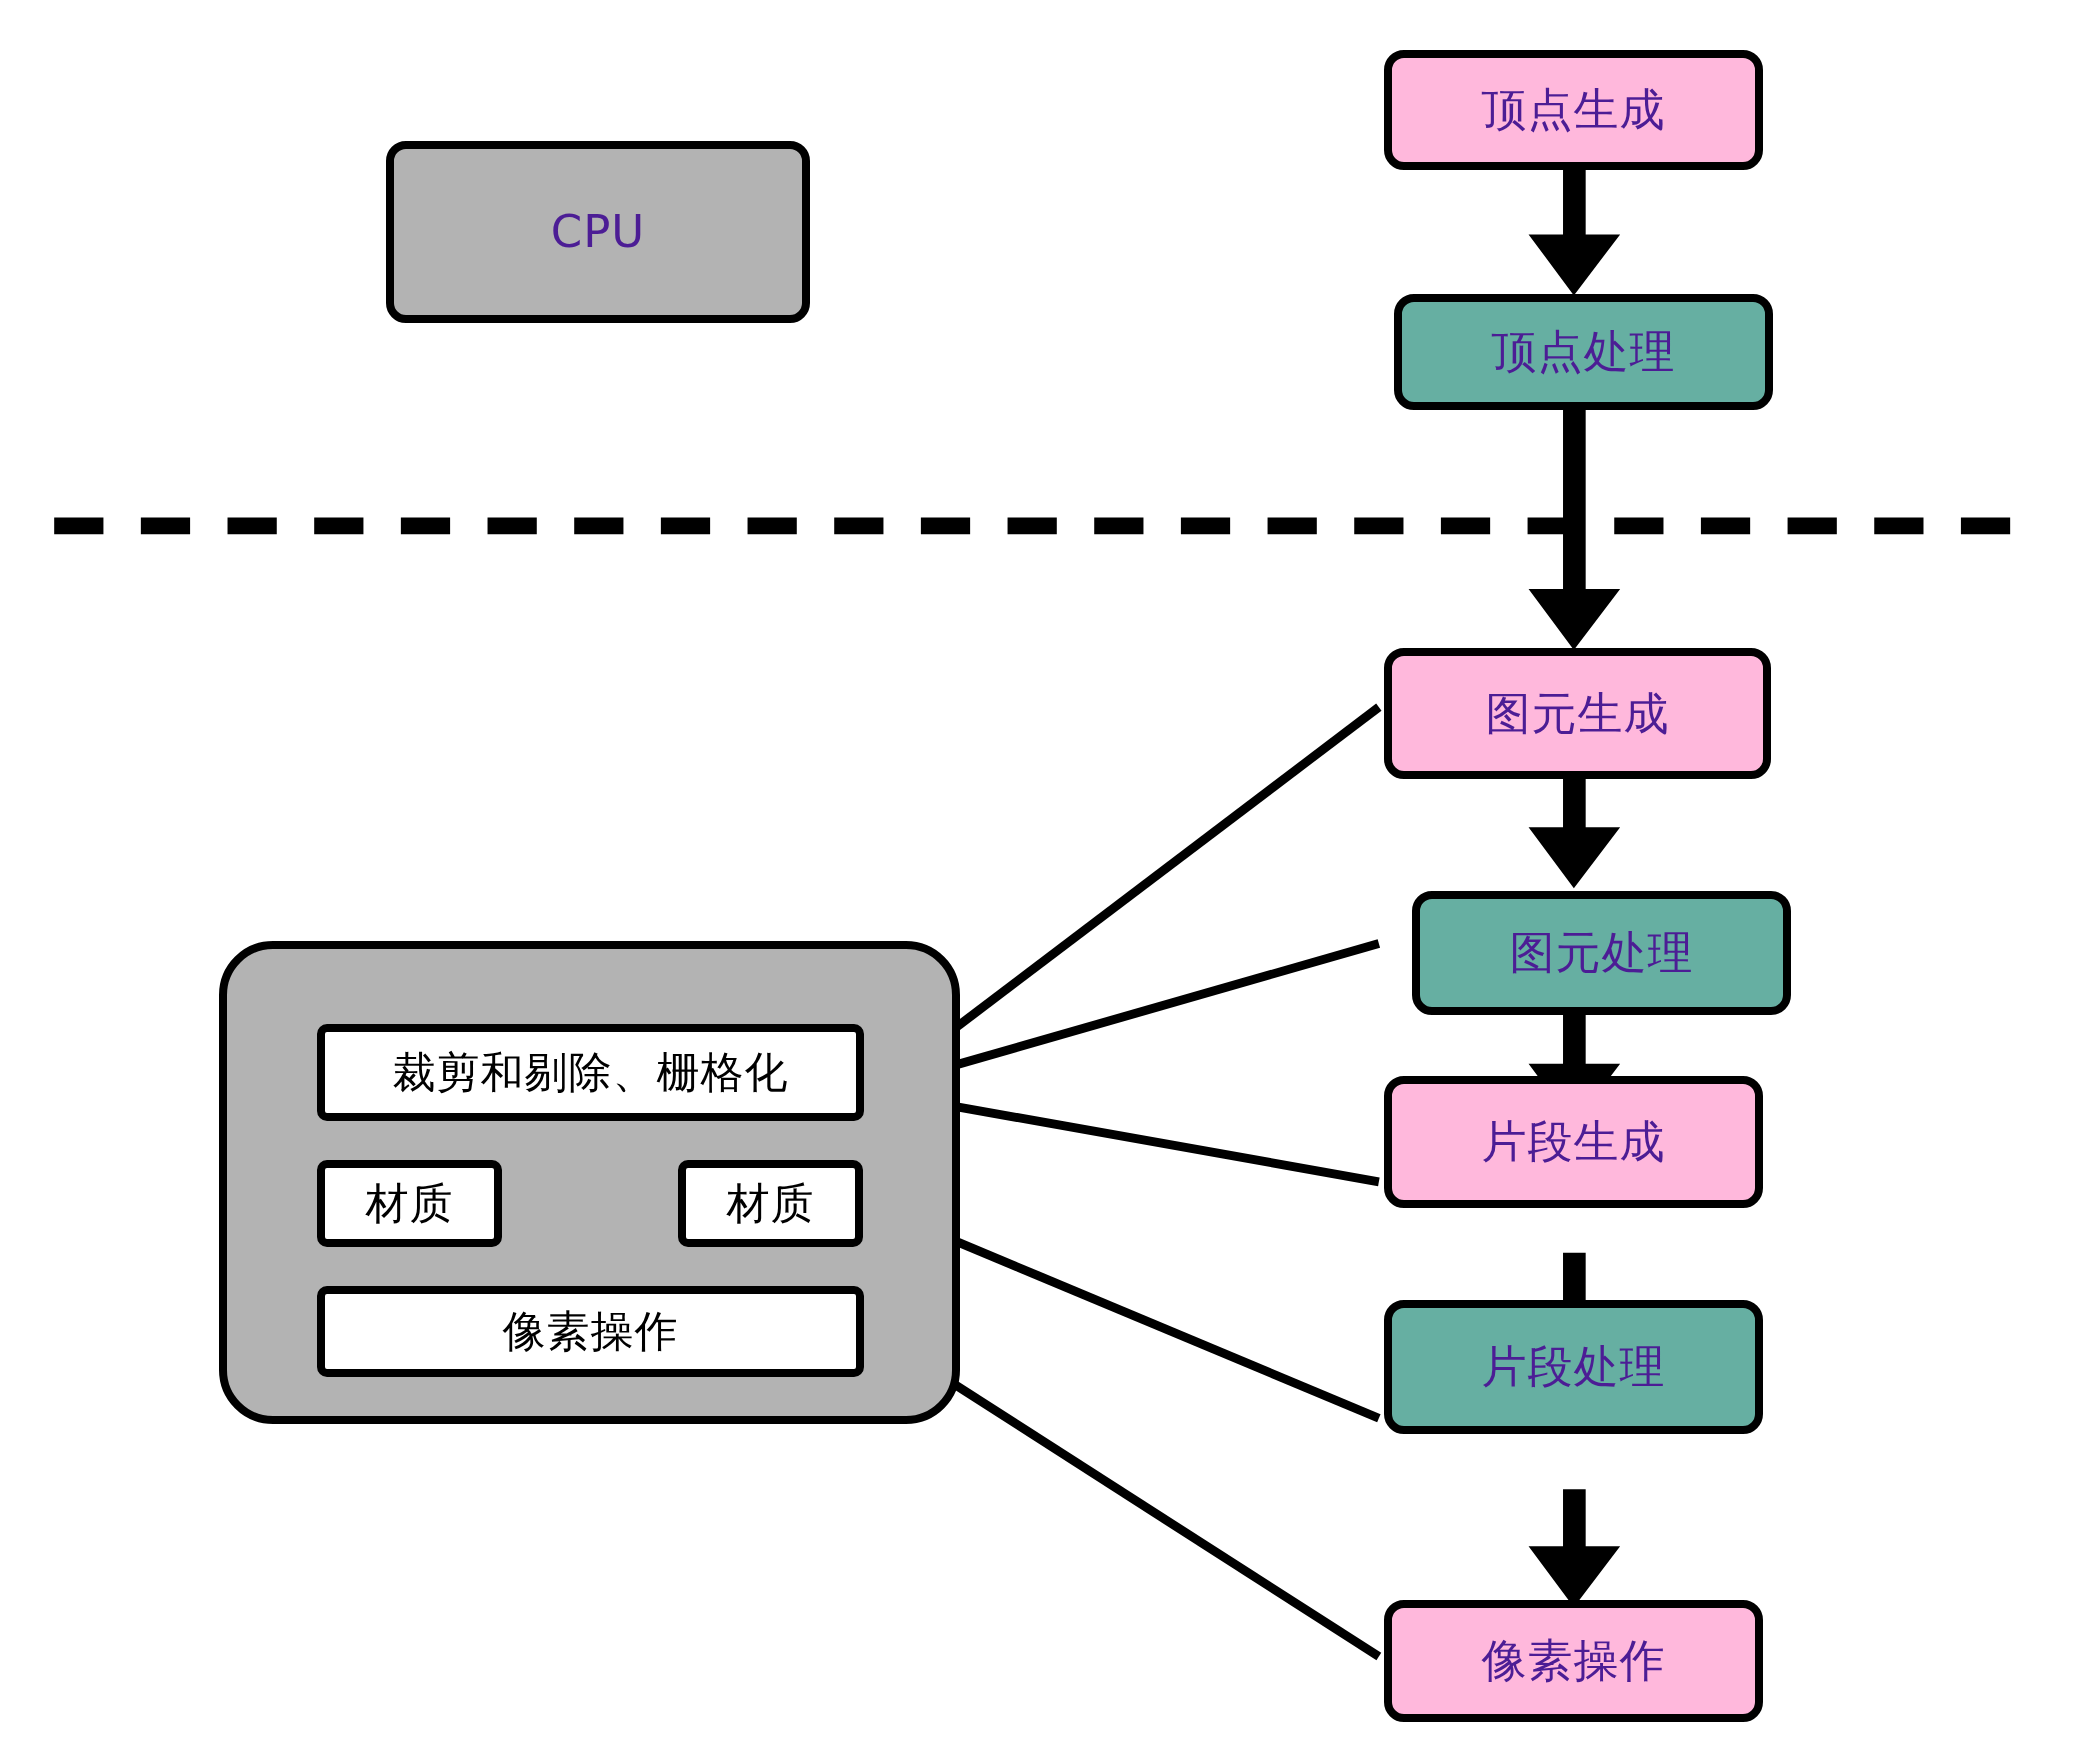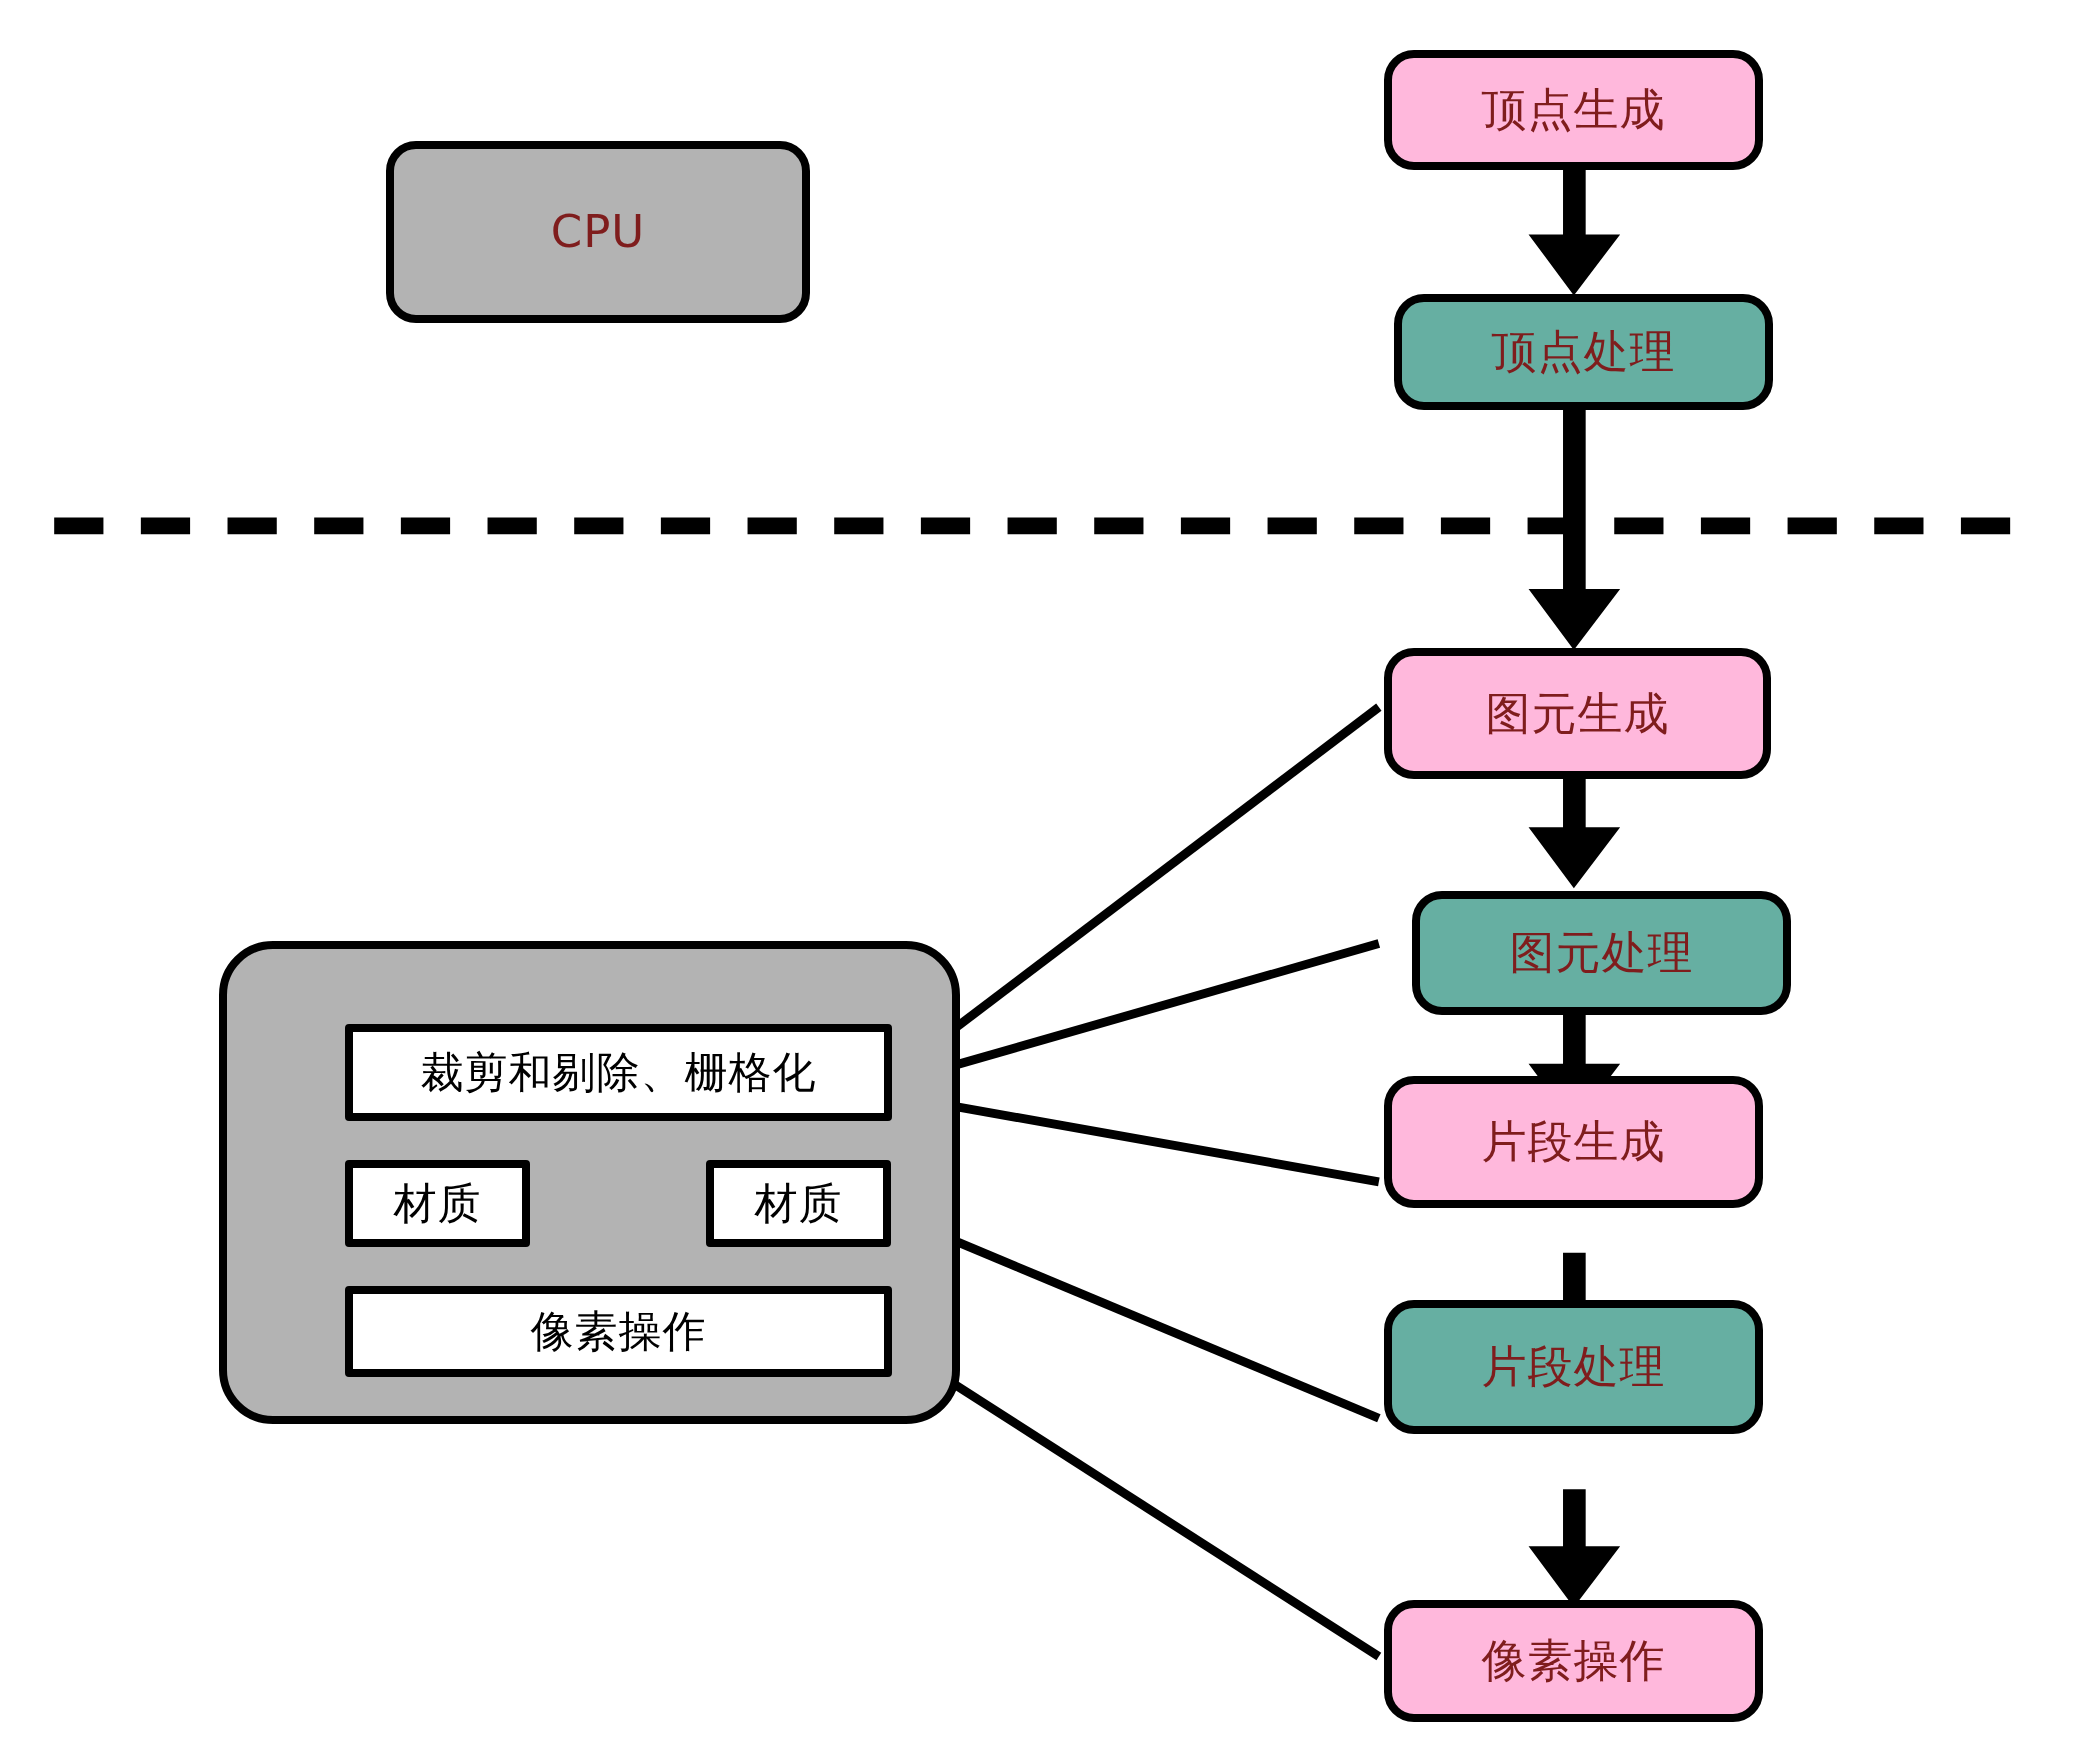--- a/index.html
+++ b/index.html
@@ -26,24 +26,24 @@
     height: 1759px;
     pointer-events: none;
   }
   .node {
     position: absolute;
     box-sizing: border-box;
     display: flex;
     align-items: center;
     justify-content: center;
     border: 8.9px solid #000000;
-    border-radius: 30px;
+    border-radius: 20px;
     font-size: 45px;
     line-height: 1.1;
-    color: #7f1d1d;
+    color: #4c1d95;
     letter-spacing: 1px;
     white-space: nowrap;
     z-index: 3;
   }
   .node.pink   { background: #ffb8dc; }
   .node.teal   { background: #66afa2; }
   .node.gray   { background: #b3b3b3; }
 
   .group-box {
     position: absolute;
@@ -51,30 +51,29 @@
     background: #b3b3b3;
     border: 8.9px solid #000000;
     border-radius: 54px;
     z-index: 2;
   }
   .inner-box {
     position: absolute;
     box-sizing: border-box;
     background: #ffffff;
     border: 8.9px solid #000000;
-    border-radius: 4px;
+    border-radius: 10px;
     display: flex;
     align-items: center;
     justify-content: center;
     font-size: 43px;
     color: #000000;
     letter-spacing: 1px;
     white-space: nowrap;
     z-index: 4;
-    margin-left: 28px;
   }
 </style>
 </head>
 <body>
 
 <div id="diagram-root">
 
   <svg id="edge-layer" viewBox="0 0 2119 1786" width="2087" height="1759" xmlns="http://www.w3.org/2000/svg">
 
     <line x1="55" y1="534" x2="2075" y2="534" stroke="#000000" stroke-width="17" stroke-dasharray="50 38" stroke-linecap="butt"></line>

